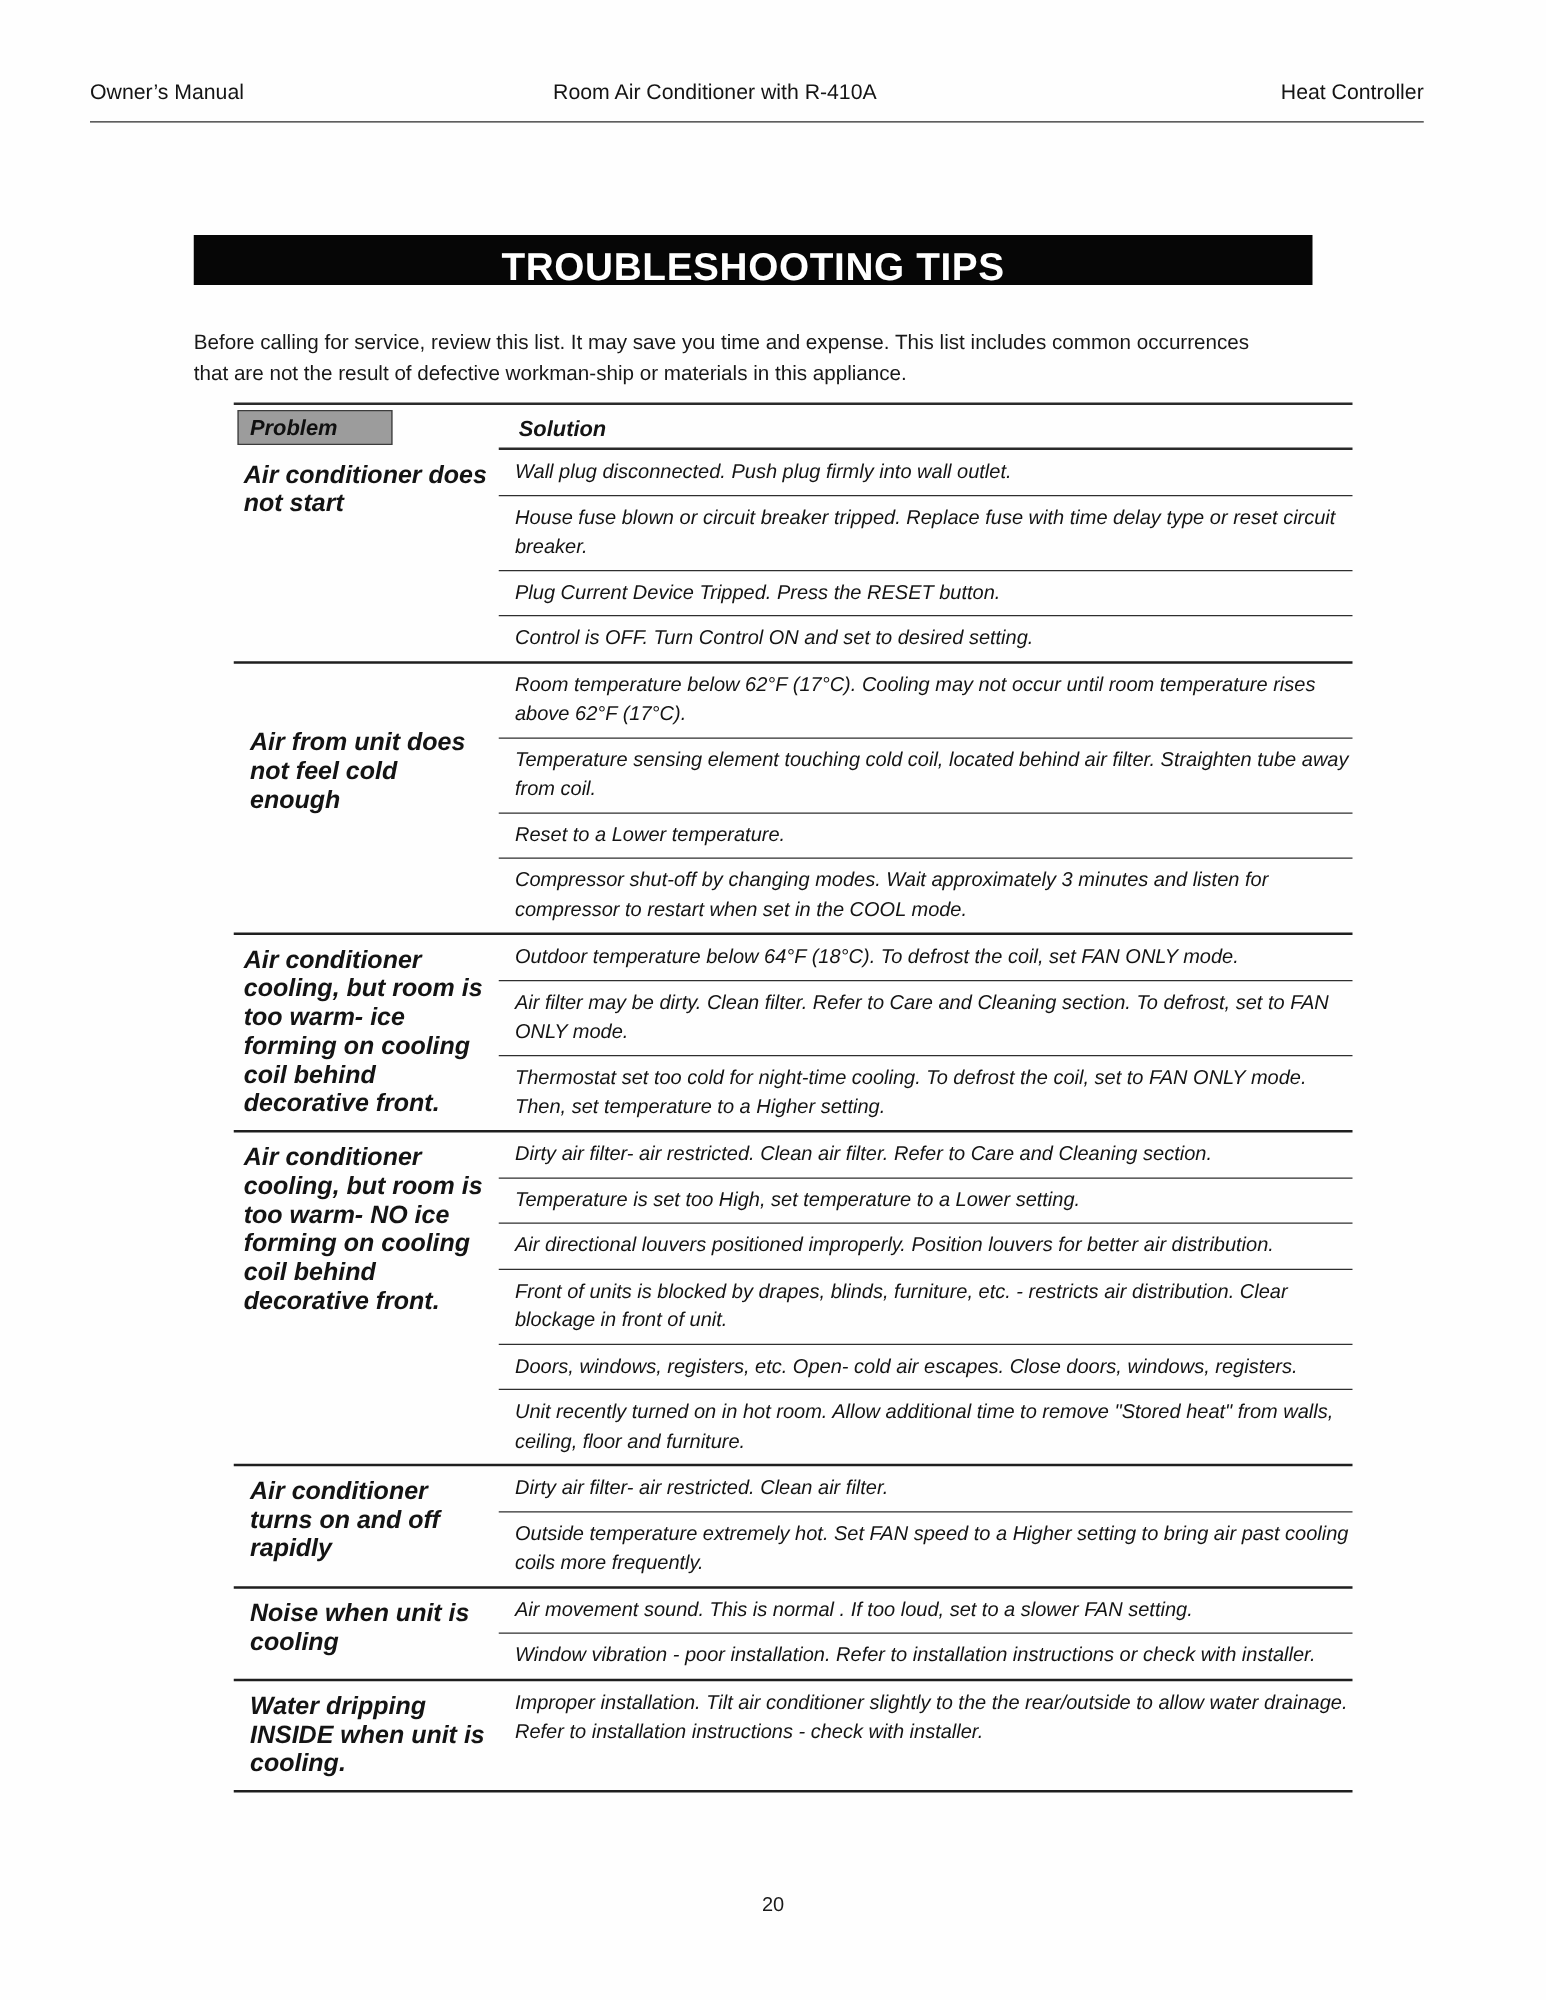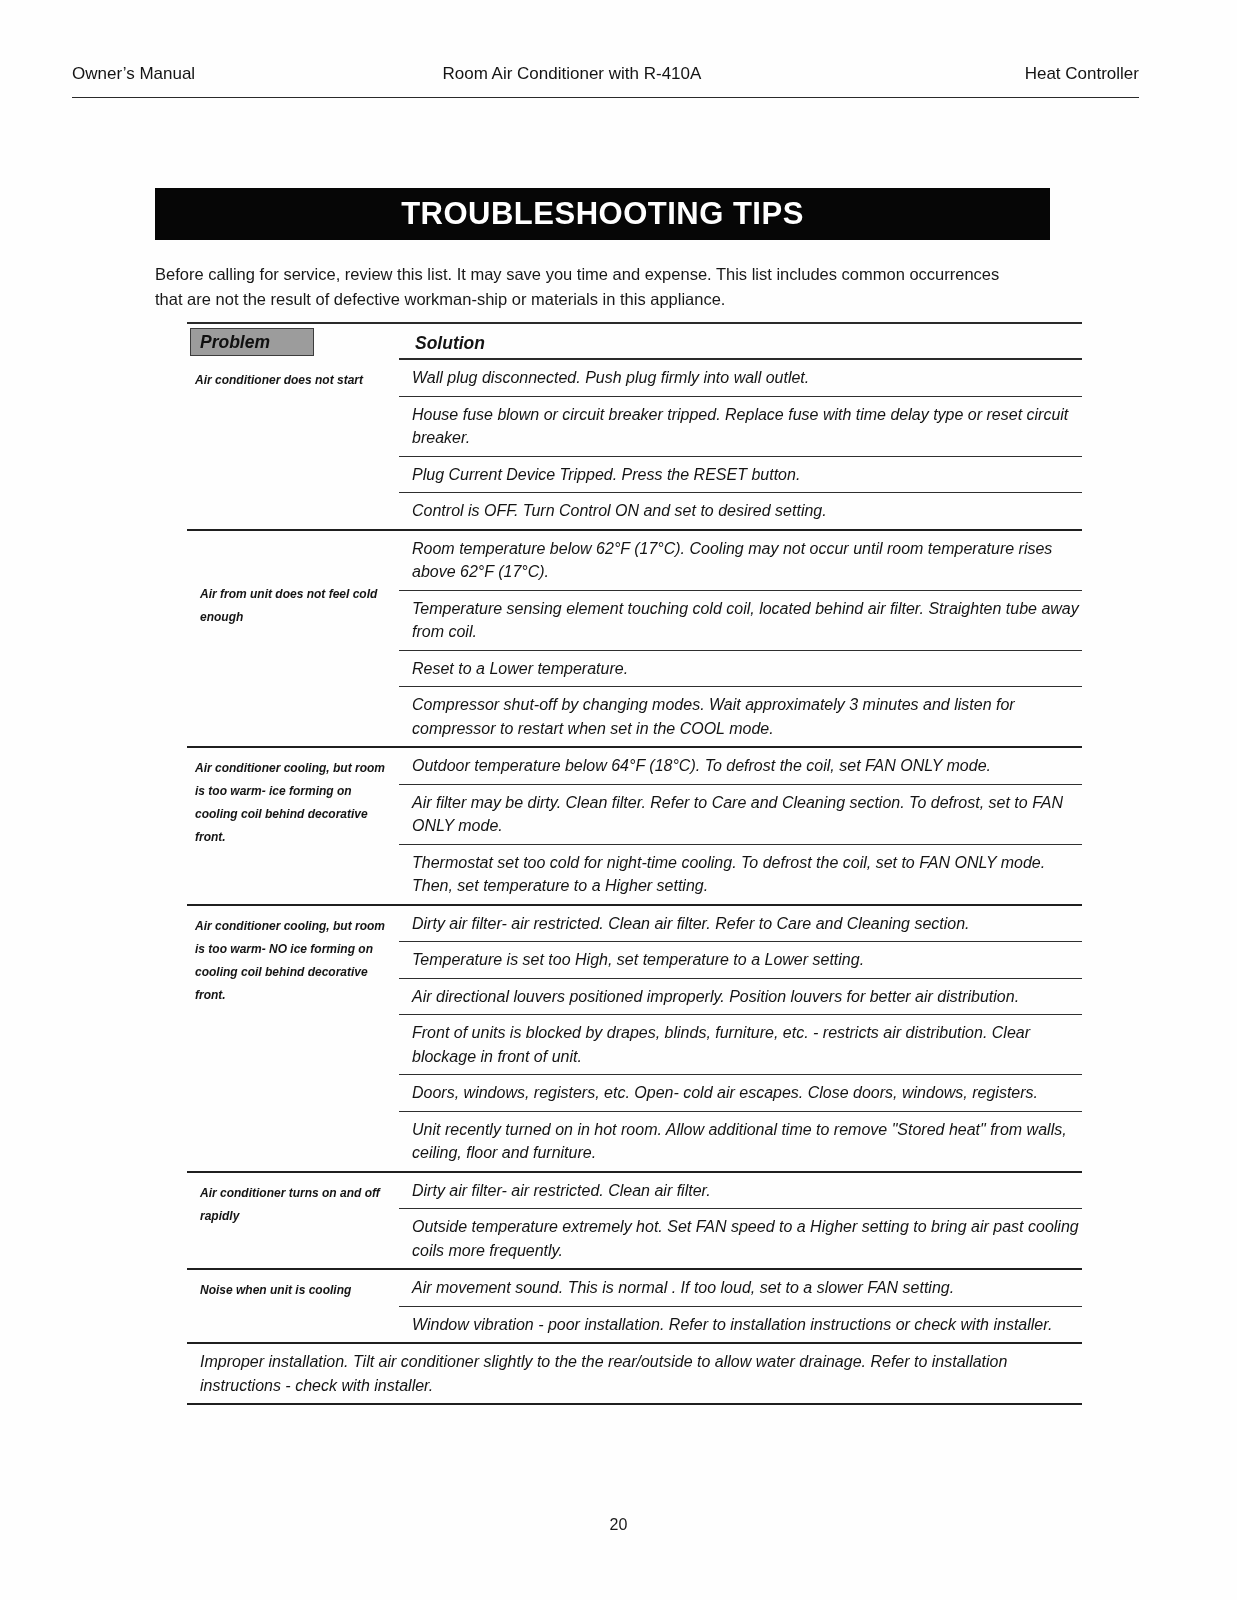--- a/index.html
+++ b/index.html
@@ -17,21 +17,21 @@
     position:absolute; left:72px; top:64px; width:1067px;
     display:flex; justify-content:space-between; align-items:baseline;
     font-size:17px; padding-bottom:13px;
     border-bottom:1.5px solid #2a2a2a;
     gap:24px;
   }
   .hdr-center { font-weight:normal; position:relative; left:-38px; }
 
   
   .banner {
-    position:absolute; left:155px; top:188px; width:895px; height:52px;
+    position:absolute; left:155px; top:188px; width:895px; height:40px;
     background:#060606; color:#ffffff;
     font-size:31px; font-weight:bold; letter-spacing:0.5px;
     text-align:center; line-height:52px;
   }
 
   .intro {
     position:absolute; left:155px; top:262px; width:868px;
     font-size:16.5px; line-height:25px; color:#181818;
   }
 
@@ -55,21 +55,21 @@
   }
   .t-head-line {
     position:absolute; left:212px; right:0; bottom:0;
     border-bottom:2px solid #2a2a2a;
   }
 
   .group { display:flex; border-bottom:2.5px solid #1f1f1f; }
   .problem {
     width:212px; flex:0 0 212px;
     padding:9px 6px 9px 8px;
-    font-weight:bold; font-size:12px; line-height:23px;
+    font-weight:bold; font-size:20px; line-height:23px;
   }
   .problem.pad-top { padding-top:52px; padding-left:13px; }
   .problem.pad-left { padding-left:13px; }
   .solutions { flex:1; display:flex; flex-direction:column; }
   .solution {
     padding:6px 2px 6px 13px;
     font-size:16px; line-height:23.5px;
     border-bottom:1.75px solid #2e2e2e;
   }
   .solution:last-child { border-bottom:none; }
@@ -153,20 +153,21 @@
 
     <div class="group">
       <div class="problem pad-left">Noise when unit is cooling</div>
       <div class="solutions">
         <div class="solution">Air movement sound. This is normal . If too loud, set to a slower  FAN setting.</div>
         <div class="solution">Window vibration - poor installation. Refer to installation instructions or check with installer.</div>
       </div>
     </div>
 
     <div class="group">
+      <div class="problem pad-left">Water dripping INSIDE when unit is cooling.</div>
       <div class="solutions">
         <div class="solution">Improper installation. Tilt air conditioner slightly to the the rear/outside to allow water drainage. Refer to installation instructions - check with installer.</div>
       </div>
     </div>
 
   </div>
 
   <div class="page-number">20</div>
 
 </div>

